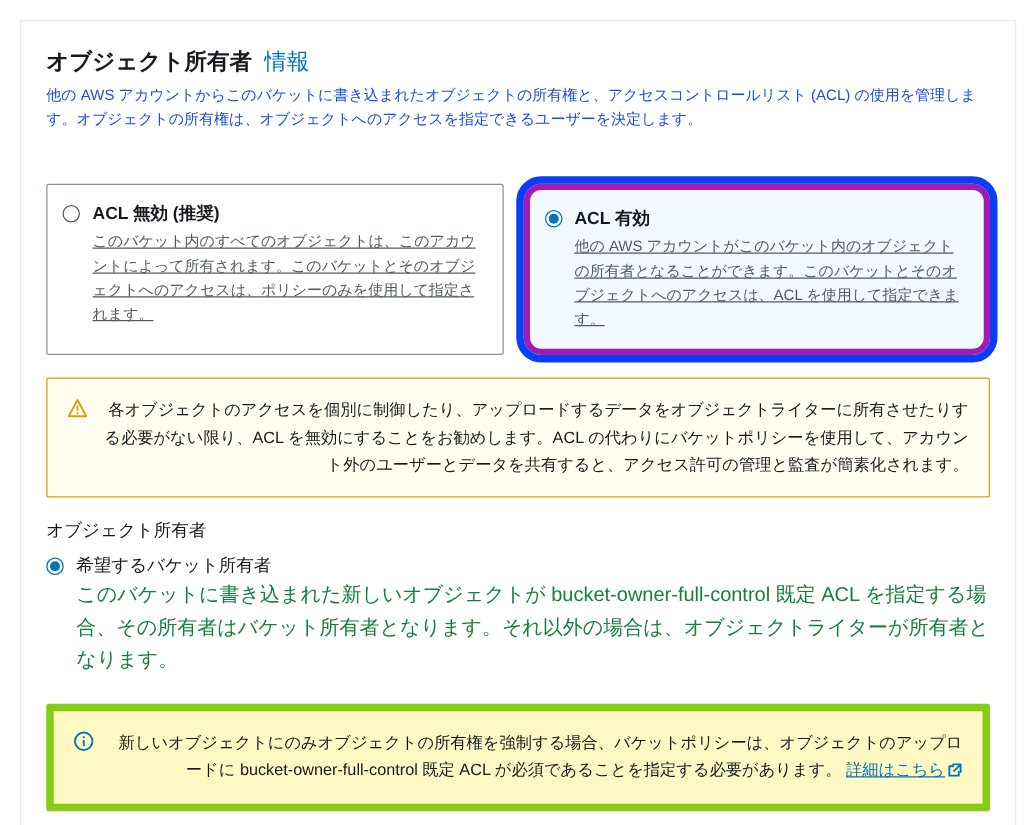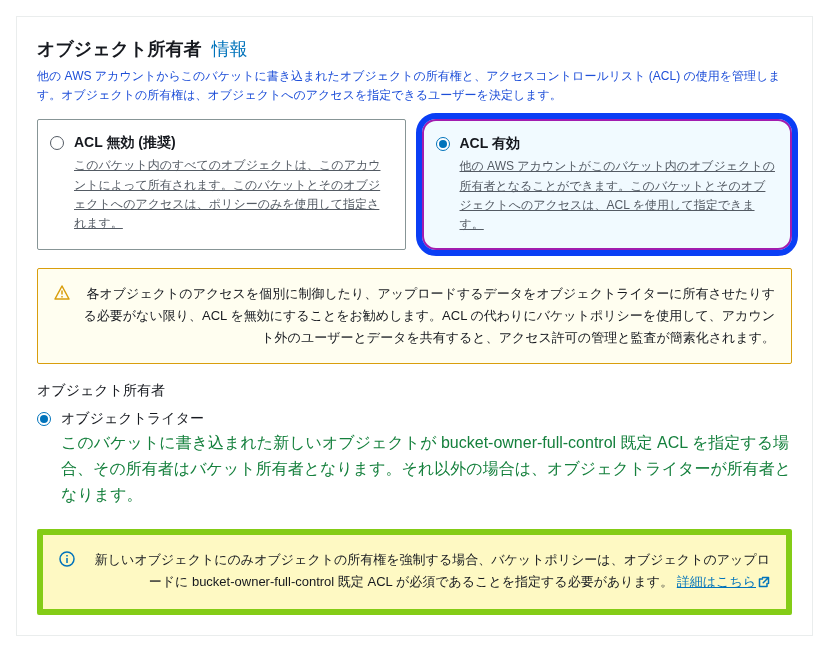--- a/index.html
+++ b/index.html
@@ -46,23 +46,24 @@
     .acl-card {
       flex: 1;
       border: 1px solid #879596;
       padding: 14px 14px 14px 12px;
       display: flex;
       align-items: flex-start;
       gap: 10px;
       cursor: pointer;
       background: #fff;
       border-radius: 2px;
+      margin-top: 28px;
     }
     .acl-card.selected {
-      border: 2px solid #a21caf;
+      border: 5px solid #a21caf;
       background: #f1faff;
     }
     .acl-card.highlighted {
       outline: 6px solid #0a3ef5;
       border-radius: 14px;
     }
     .radio {
       width: 14px;
       height: 14px;
       border-radius: 50%;
@@ -194,21 +195,21 @@
     </span>
     <div class="alert-body">各オブジェクトのアクセスを個別に制御したり、アップロードするデータをオブジェクトライターに所有させたりする必要がない限り、ACL を無効にすることをお勧めします。ACL の代わりにバケットポリシーを使用して、アカウント外のユーザーとデータを共有すると、アクセス許可の管理と監査が簡素化されます。</div>
   </div>
 
   <div class="owner-section">
     <div class="section-label">オブジェクト所有者</div>
 
     <div class="owner-option">
       <div class="radio selected"></div>
       <div class="owner-text">
-        <div class="owner-title">オブジェクトライター</div>
+        <div class="owner-title">希望するバケット所有者</div>
         <div class="owner-desc">このバケットに書き込まれた新しいオブジェクトが bucket-owner-full-control 既定 ACL を指定する場合、その所有者はバケット所有者となります。それ以外の場合は、オブジェクトライターが所有者となります。</div>
       </div>
     </div>
 
   </div>
 
   <div class="alert info">
     <span class="alert-icon">
       <svg width="16" height="16" viewBox="0 0 16 16">
         <circle cx="8" cy="8" r="7" fill="none" stroke="#0073bb" stroke-width="1.5"></circle>

